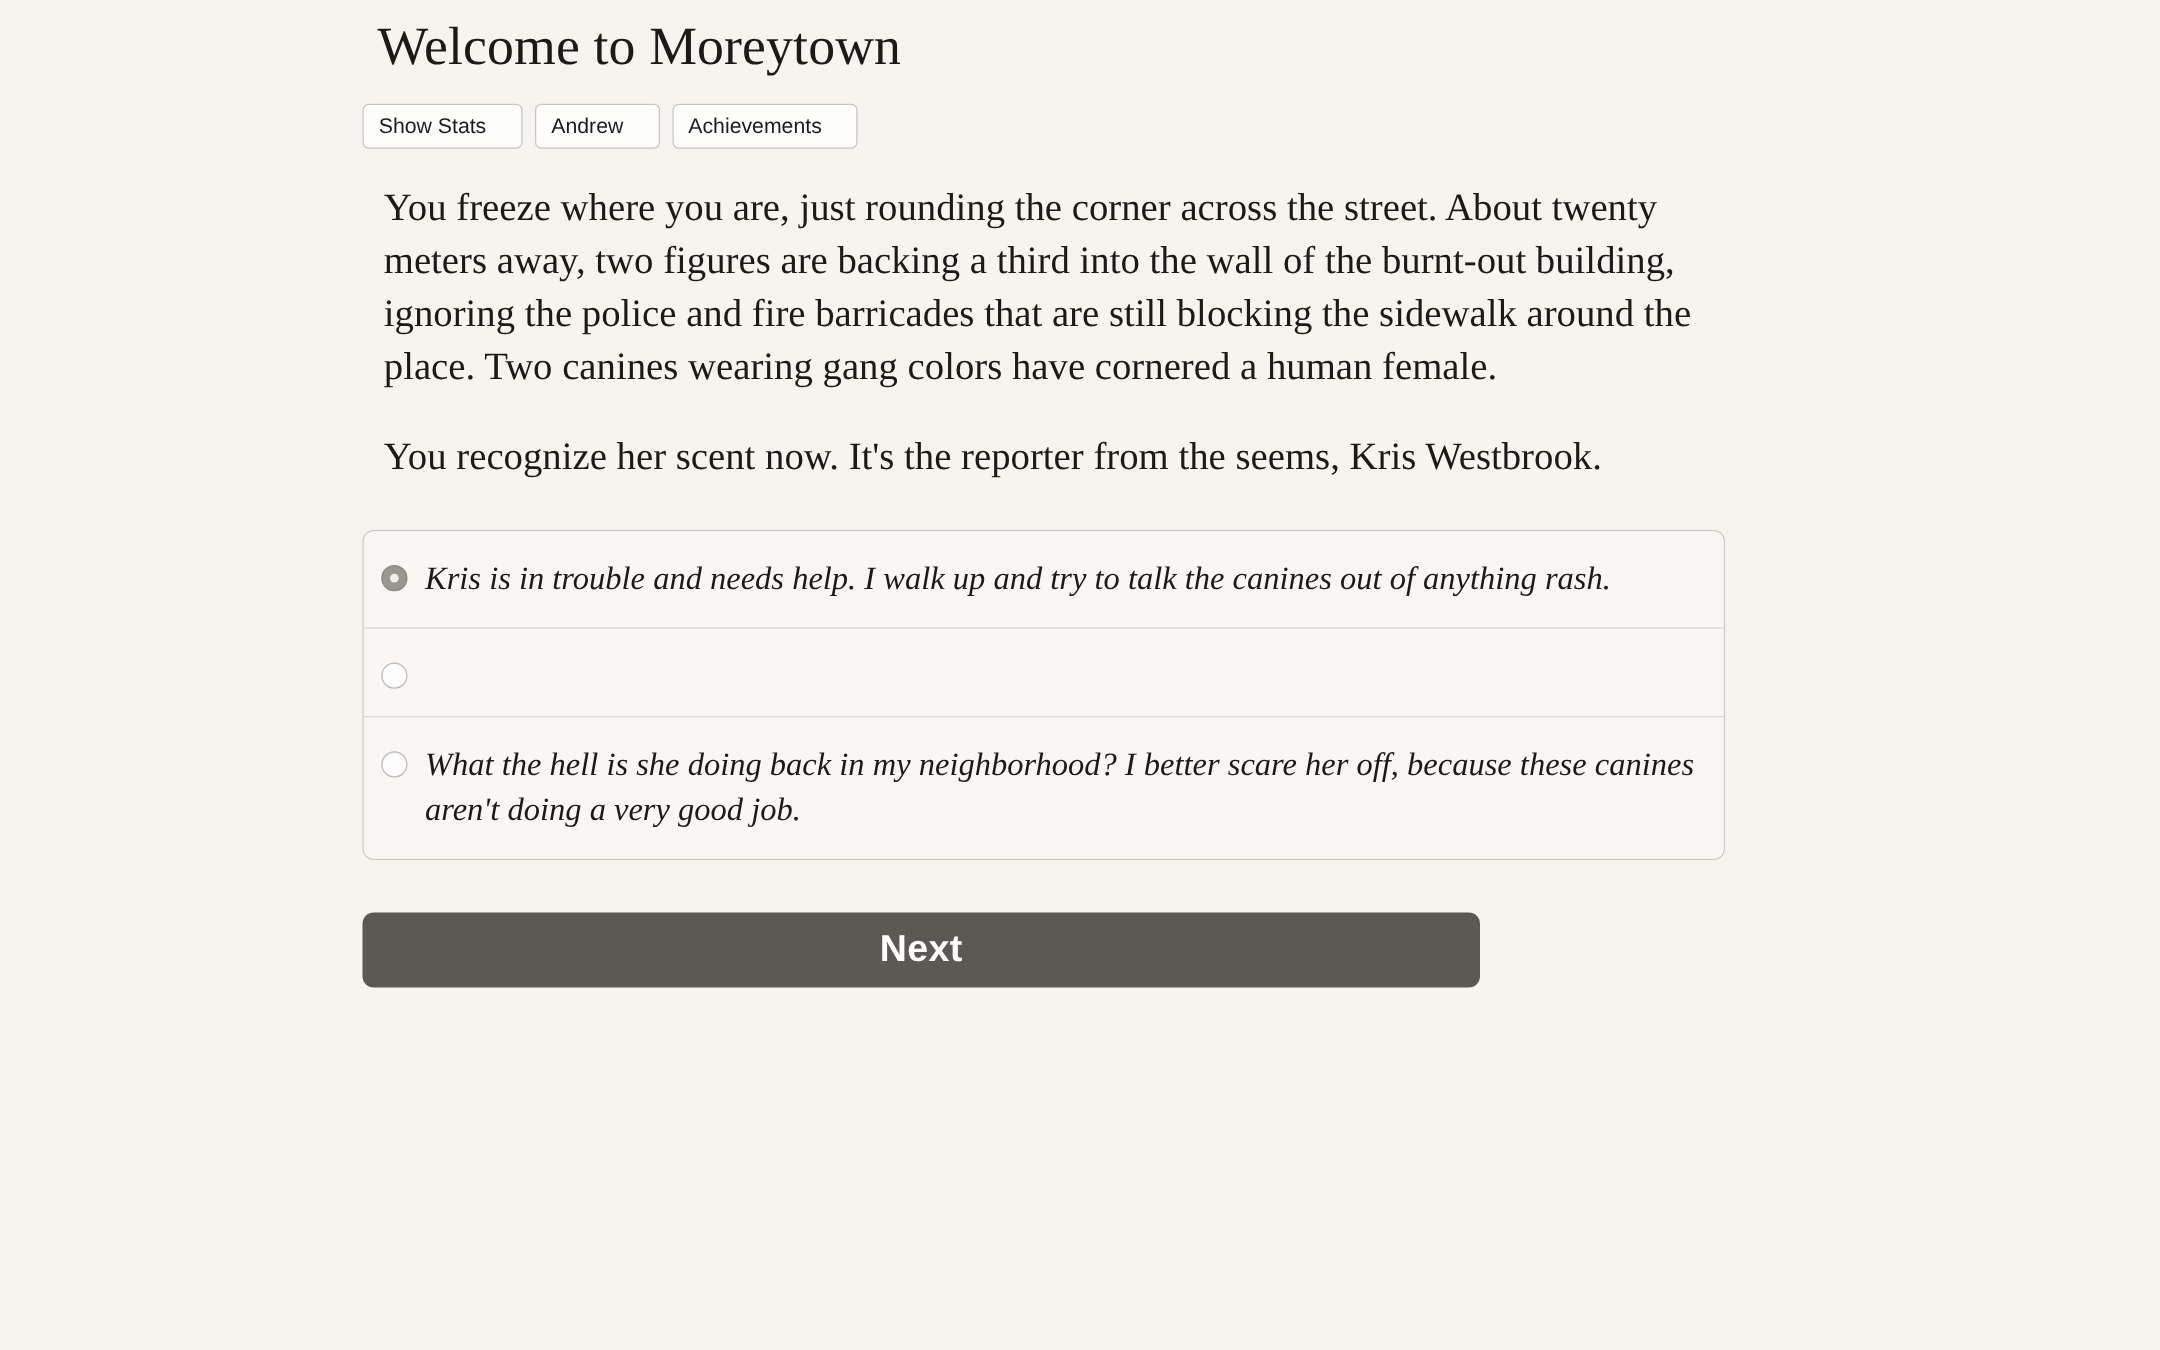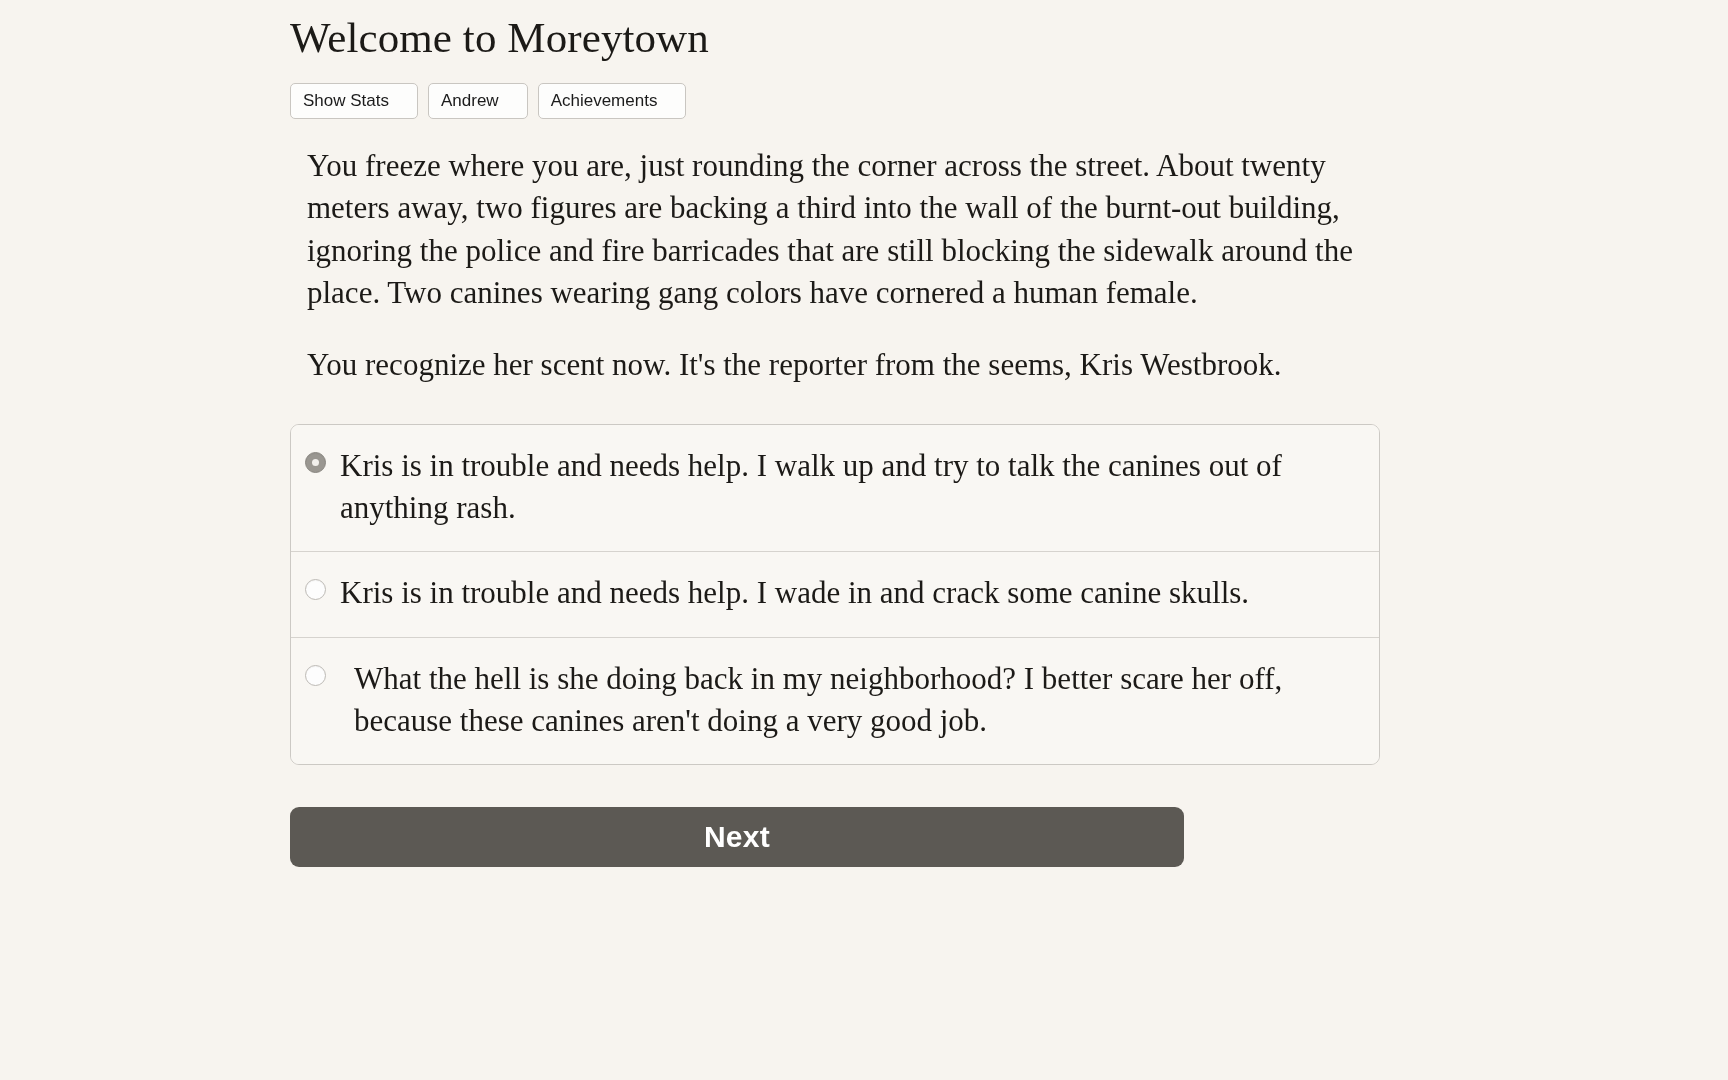--- a/index.html
+++ b/index.html
@@ -27,21 +27,21 @@
     width: 1160px;
     margin-left: 290px;
   }
 
   
   .title {
     font-family: "Liberation Serif", "DejaVu Serif", serif;
     font-size: 43px;
     font-weight: 400;
     line-height: 1.1;
-    margin: 0 0 6px 0;
+    margin: 0 0 6px 12px;
     letter-spacing: 0.1px;
     color: #1c1a17;
   }
   .byline {
     font-family: "Liberation Serif", "DejaVu Serif", serif;
     font-size: 31px;
     font-weight: 400;
     line-height: 1.2;
     margin: 10px 0 0 0;
     color: #1c1a17;
@@ -88,21 +88,21 @@
     overflow: hidden;
   }
   .option {
     display: flex;
     align-items: flex-start;
     padding: 20px 22px 22px 14px;
     border-bottom: 1px solid #d6d3ce;
     cursor: pointer;
     background: #f9f7f3;
   }
-  .option:last-child { border-bottom: none; gap: 14px; }
+  .option:last-child { border-bottom: none; }
 
   .radio {
     flex: 0 0 auto;
     width: 21px;
     height: 21px;
     border-radius: 50%;
     margin: 7px 14px 0 0;
     background: #fdfdfd;
     border: 1px solid #bdbab5;
     box-shadow: inset 0 1px 1px rgba(0,0,0,0.04);
@@ -117,23 +117,24 @@
     position: absolute;
     left: 50%;
     top: 50%;
     width: 7px;
     height: 7px;
     margin: -3.5px 0 0 -3.5px;
     border-radius: 50%;
     background: #f2f0ec;
   }
   .option-label {
-    font-size: 31px;
+    font-size: 26px;
     line-height: 1.36;
     color: #1c1a17;
+    font-style: italic;
   }
 
   
   .next-btn {
     margin-top: 42px;
     width: 894px;
     height: 60px;
     background: #5c5954;
     border: none;
     border-radius: 9px;
@@ -167,21 +168,20 @@
       <p class="para">You recognize her scent now. It's the reporter from the seems, Kris Westbrook.</p>
     </div>
 
     <div class="options">
       <label class="option">
         <span class="radio selected"></span>
         <span class="option-label">Kris is in trouble and needs help. I walk up and try to talk the canines out of anything rash.</span>
       </label>
       <label class="option">
         <span class="radio"></span>
-        <span class="option-label">Kris is in trouble and needs help. I wade in and crack some canine skulls.</span>
       </label>
       <label class="option">
         <span class="radio"></span>
         <span class="option-label">What the hell is she doing back in my neighborhood? I better scare her off, because these canines aren't doing a very good job.</span>
       </label>
     </div>
 
     <button class="next-btn">Next</button>
 
   </div>

